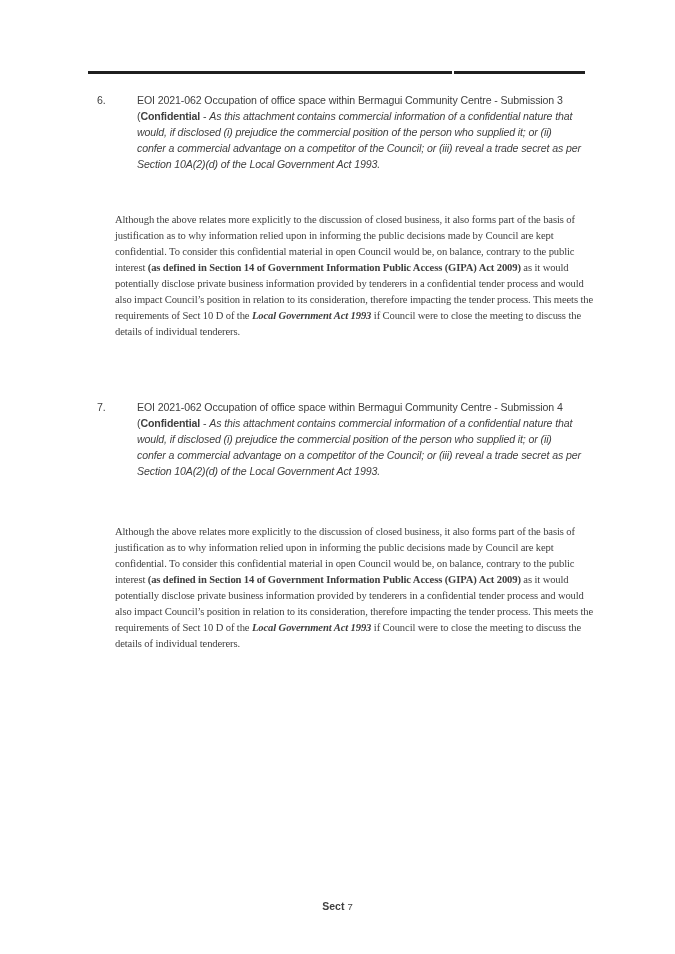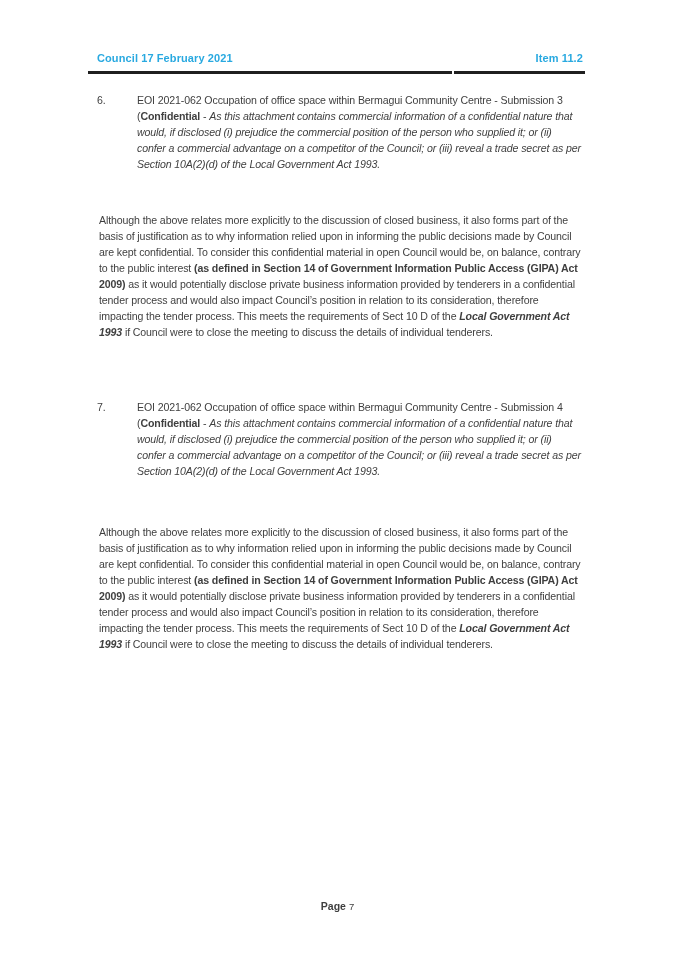--- a/index.html
+++ b/index.html
@@ -59,22 +59,23 @@
   }
   .list-item .num {
     flex: 0 0 40px;
     width: 40px;
   }
   .list-item .body { flex: 1; }
   .item-6 { top: 92px; }
   .item-7 { top: 399px; }
   .para {
     position: absolute;
-    left: 99px;
+    left: 115px;
     width: 486px;
+    font-family: Liberation Serif, serif;
   }
   .para-1 { top: 212px; }
   .para-2 { top: 524px; }
   b { font-weight: bold; }
   i { font-style: italic; margin-top: 32px; }
   .bi { font-weight: bold; font-style: italic; }
   .footer {
     position: absolute;
     left: 0;
     right: 0;
@@ -88,24 +89,20 @@
     font-weight: normal;
     font-size: 9.5px;
     margin-left: 3px;
   }
 </style>
 </head>
 <body>
 
 <div class="page">
 
-  <div class="header">
-    <span>Council 17 February 2021</span>
-    <span>Item 11.2</span>
-  </div>
 
   <div class="rule">
     <span class="seg-a"></span>
     <span class="seg-b"></span>
   </div>
 
   <div class="list-item item-6 textblock">
     <span class="num">6.</span>
     <p class="body textblock"><span>EOI 2021-062 Occupation of office space within Bermagui Community Centre - Submission 3 (</span><b>Confidential</b><span> - </span><i>As this attachment contains commercial information of a confidential nature that would, if disclosed (i) prejudice the commercial position of the person who supplied it; or (ii) confer a commercial advantage on a competitor of the Council; or (iii) reveal a trade secret as per Section 10A(2)(d) of the Local Government Act 1993.</i></p>
   </div>
@@ -113,16 +110,16 @@
   <p class="para para-1 textblock"><span>Although the above relates more explicitly to the discussion of closed business, it also forms part of the basis of justification as to why information relied upon in informing the public decisions made by Council are kept confidential. To consider this confidential material in open Council would be, on balance, contrary to the public interest </span><b>(as defined in Section 14 of Government Information Public Access (GIPA) Act 2009)</b><span> as it would potentially disclose private business information provided by tenderers in a confidential tender process and would also impact Council’s position in relation to its consideration, therefore impacting the tender process. This meets the requirements of Sect 10 D of the </span><span class="bi">Local Government Act 1993</span><span> if Council were to close the meeting to discuss the details of individual tenderers.</span></p>
 
   <div class="list-item item-7 textblock">
     <span class="num">7.</span>
     <p class="body textblock"><span>EOI 2021-062 Occupation of office space within Bermagui Community Centre - Submission 4 (</span><b>Confidential</b><span> - </span><i>As this attachment contains commercial information of a confidential nature that would, if disclosed (i) prejudice the commercial position of the person who supplied it; or (ii) confer a commercial advantage on a competitor of the Council; or (iii) reveal a trade secret as per Section 10A(2)(d) of the Local Government Act 1993.</i></p>
   </div>
 
   <p class="para para-2 textblock"><span>Although the above relates more explicitly to the discussion of closed business, it also forms part of the basis of justification as to why information relied upon in informing the public decisions made by Council are kept confidential. To consider this confidential material in open Council would be, on balance, contrary to the public interest </span><b>(as defined in Section 14 of Government Information Public Access (GIPA) Act 2009)</b><span> as it would potentially disclose private business information provided by tenderers in a confidential tender process and would also impact Council’s position in relation to its consideration, therefore impacting the tender process. This meets the requirements of Sect 10 D of the </span><span class="bi">Local Government Act 1993</span><span> if Council were to close the meeting to discuss the details of individual tenderers.</span></p>
 
   <div class="footer">
-    <span class="page-label">Page</span><span class="page-num">7</span>
+    <span class="page-label">Sect</span><span class="page-num">7</span>
   </div>
 
 </div>
 
 </body></html>

